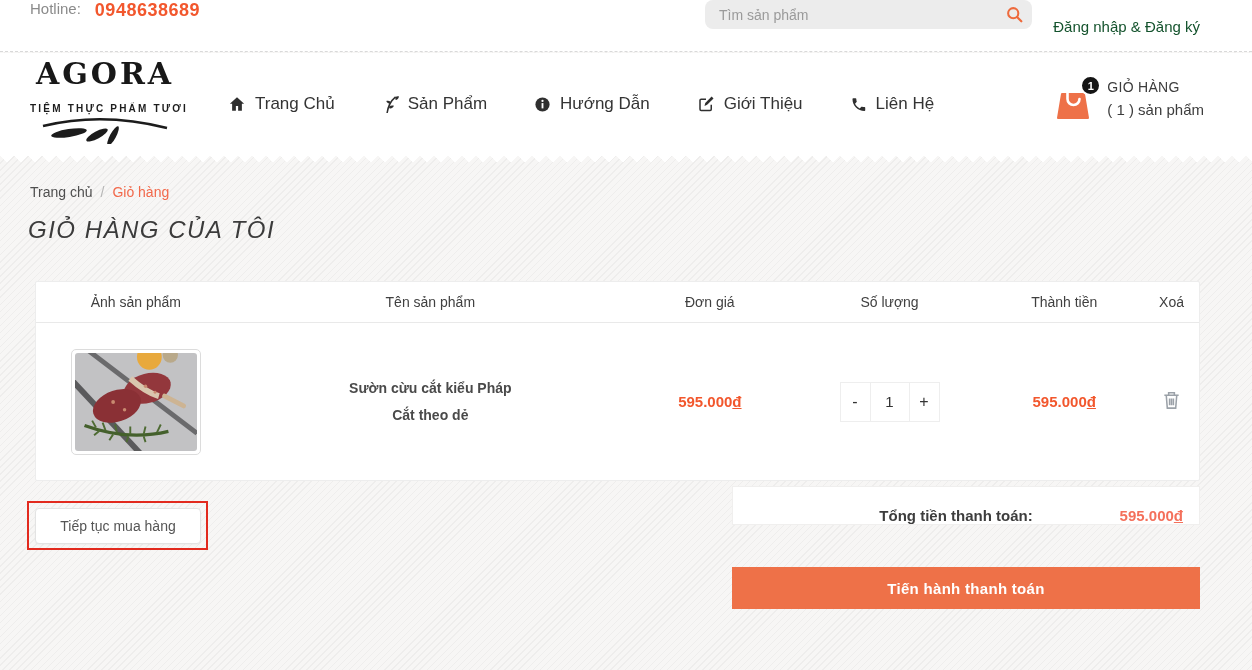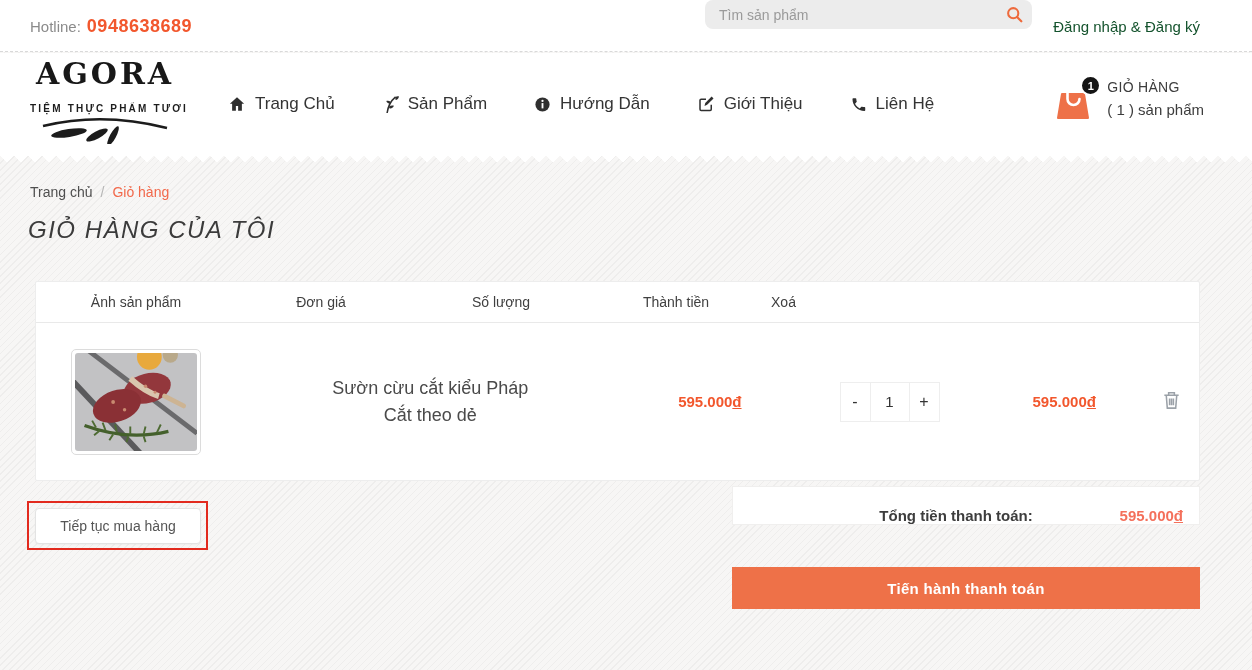--- a/index.html
+++ b/index.html
@@ -4,21 +4,21 @@
 <style>
   * { margin:0; padding:0; box-sizing:border-box; }
   html,body { width:1252px; height:670px; }
   body { font-family:"Liberation Sans", sans-serif; }
   .page { position:relative; width:1252px; height:670px; overflow:hidden;
     background-color:#f7f6f5;
     background-image:repeating-linear-gradient(135deg, rgba(0,0,0,0.035) 0px, rgba(0,0,0,0.035) 1px, transparent 1px, transparent 5px);
   }
   
   .topbar { position:absolute; top:0; left:0; width:1252px; height:52px; background:#fff; border-bottom:1px dashed #d9d9d9; z-index:5; }
-  .hotline { position:absolute; left:30px; top:0; height:52px; display:flex; align-items:center; gap:6px; font-size:15px; color:#8b8b8b; }
+  .hotline { position:absolute; left:30px; top:0; height:52px; display:flex; gap:14px; font-size:15px; color:#8b8b8b; }
   .hotline b { color:#f2572d; font-size:18px; font-weight:bold; letter-spacing:0.5px; }
   .search-box { position:absolute; left:705px; top:0; width:327px; height:29px; background:#ececec; border-radius:8px; display:flex; align-items:center; }
   .search-box input { flex:1; border:none; outline:none; background:transparent; padding:0 10px 0 14px; font-size:14px; color:#555; font-family:"Liberation Sans", sans-serif; }
   .search-box input::placeholder { color:#9a9a9a; }
   .search-btn { width:36px; height:29px; background:transparent; border:none; display:flex; align-items:center; justify-content:center; cursor:pointer; }
   .auth { position:absolute; right:52px; top:0; height:52px; display:flex; align-items:center; font-size:15px; color:#14532d; cursor:pointer; }
   
   .header { position:absolute; top:53px; left:0; width:1252px; height:102px; background:#fff; z-index:4; }
   .header::after { content:""; position:absolute; left:0; bottom:-7px; width:100%; height:7px;
     background:conic-gradient(from -45deg at 50% 100%, #fff 0 90deg, transparent 90deg);
@@ -42,21 +42,21 @@
   .breadcrumb .home { cursor:pointer; }
   .page-title { position:absolute; left:28px; top:216px; font-size:24px; letter-spacing:1.5px; color:#3b3b3b; font-weight:400;font-style:italic; }
   
   .cart-table { position:absolute; left:35px; top:281px; width:1165px; background:#fff; border:1px solid #ededed; border-radius:2px; }
   .t-head { display:flex; height:41px; align-items:center; border-bottom:1px solid #e9e9e9; font-size:14px; color:#404040; }
   .t-row { display:flex; align-items:center; height:157px; }
   .c1{width:200px;} .c2{width:390px;} .c3{width:170px;} .c4{width:190px;} .c5{width:160px;} .c6{width:55px;}
   .cell { text-align:center; display:flex; justify-content:center; align-items:center; }
   .product-img-box { width:130px; height:106px; border:1px solid #dcdcdc; border-radius:5px; background:#fff; padding:3px; cursor:pointer; }
   .product-img-box svg { width:100%; height:100%; border-radius:3px; display:block; }
-  .product-name { flex-direction:column; font-size:18px; color:#4a4a4a; line-height:27px; cursor:pointer; }
+  .product-name { flex-direction:column; font-size:14px; color:#4a4a4a; line-height:27px; cursor:pointer;font-weight:bold; }
   .price { font-size:15px; font-weight:bold; color:#f2572d; }
   .price u, .total-value u { text-decoration:underline; }
   .stepper { display:flex; }
   .stepper .st-btn { width:31px; height:40px; background:#fff; border:1px solid #eeeeee; font-size:16px; color:#333; cursor:pointer; display:flex; align-items:center; justify-content:center; font-family:"Liberation Sans", sans-serif; }
   .stepper .st-val { width:38px; height:40px; border-top:1px solid #eee; border-bottom:1px solid #eee; text-align:center; font-size:15px; color:#333; border-left:none; border-right:none; outline:none; background:#fff; font-family:"Liberation Sans", sans-serif; }
   .trash-btn { background:none; border:none; cursor:pointer; padding:2px; }
   
   .continue-btn { position:absolute; left:35px; top:508px; width:166px; height:36px; background:#fff; border:1px solid #e3e3e3; border-radius:4px; font-size:14px; color:#555; cursor:pointer; box-shadow:0 1px 2px rgba(0,0,0,0.04); font-family:"Liberation Sans", sans-serif; }
   .red-annotation { position:absolute; left:27px; top:501px; width:181px; height:49px; border:2px solid #e22a1e; pointer-events:none; z-index:6; }
   .total-box { position:absolute; left:732px; top:486px; width:468px; height:39px; background:#fff; border:1px solid #f0efee; display:flex; align-items:flex-end;font-weight:bold; }
@@ -154,20 +154,21 @@
     <span class="home">Trang chủ</span>
     <span class="sep">/</span>
     <span class="current">Giỏ hàng</span>
   </div>
 
   <h1 class="page-title">GIỎ HÀNG CỦA TÔI</h1>
 
   <div class="cart-table">
     <div class="t-head">
       <div class="cell c1">Ảnh sản phẩm</div>
+      <div class="cell c2">Tên sản phẩm</div>
       <div class="cell c3">Đơn giá</div>
       <div class="cell c4">Số lượng</div>
       <div class="cell c5">Thành tiền</div>
       <div class="cell c6">Xoá</div>
     </div>
     <div class="t-row">
       <div class="cell c1">
         <div class="product-img-box">
           <svg viewBox="0 0 128 100" preserveAspectRatio="none">
             <rect width="128" height="100" fill="#c2c2c4"></rect>

